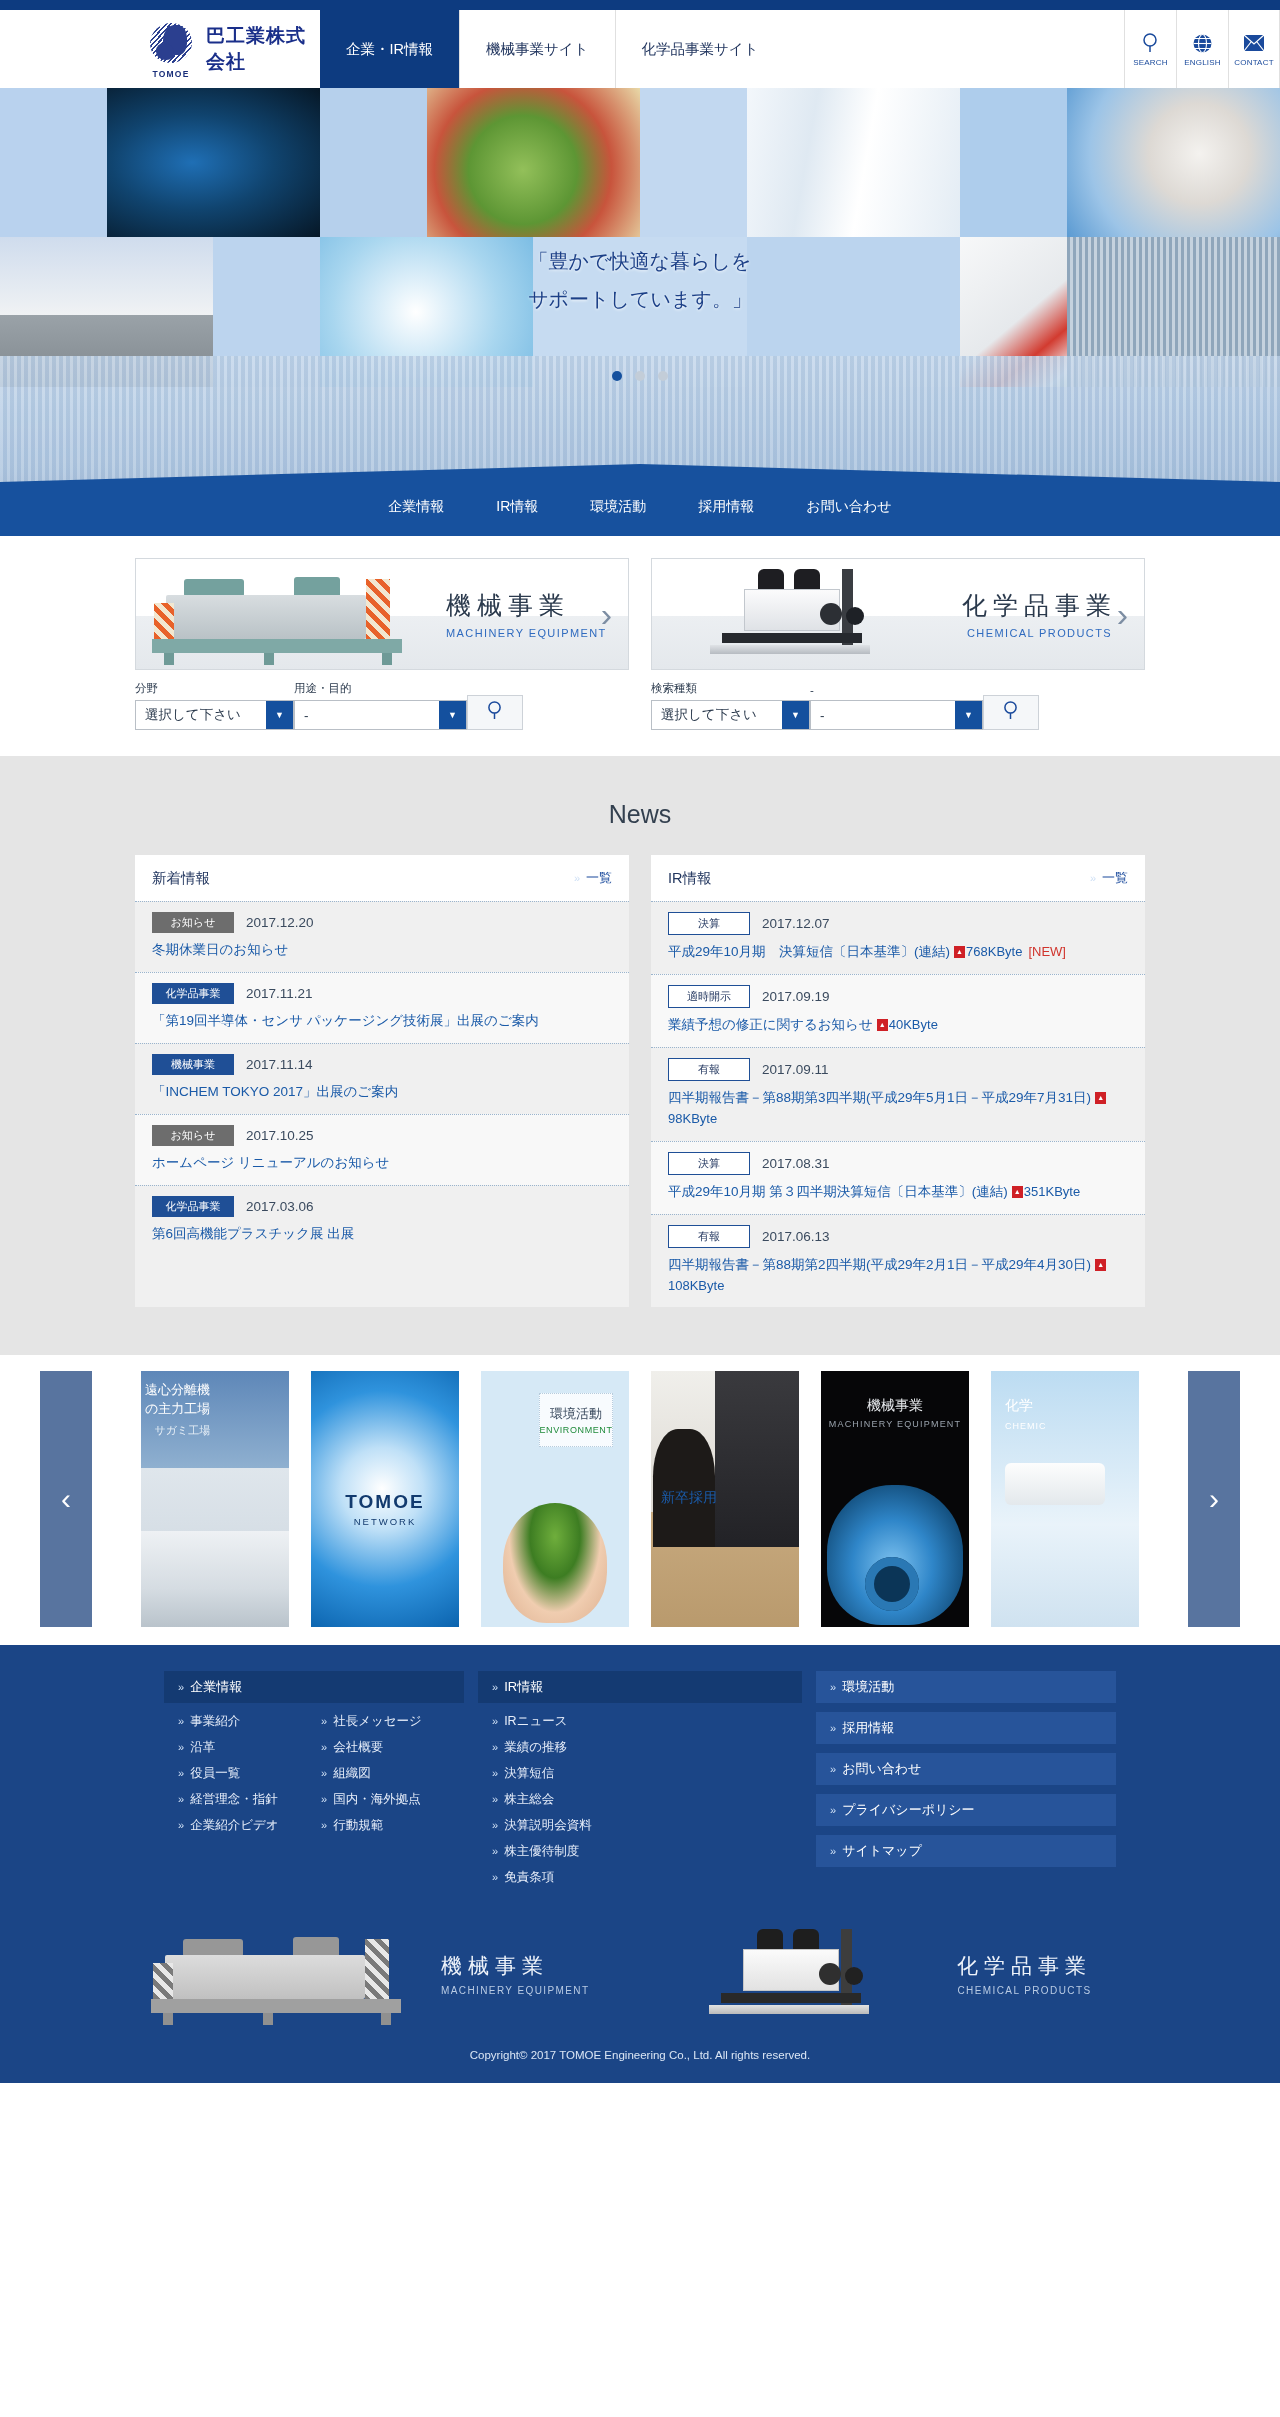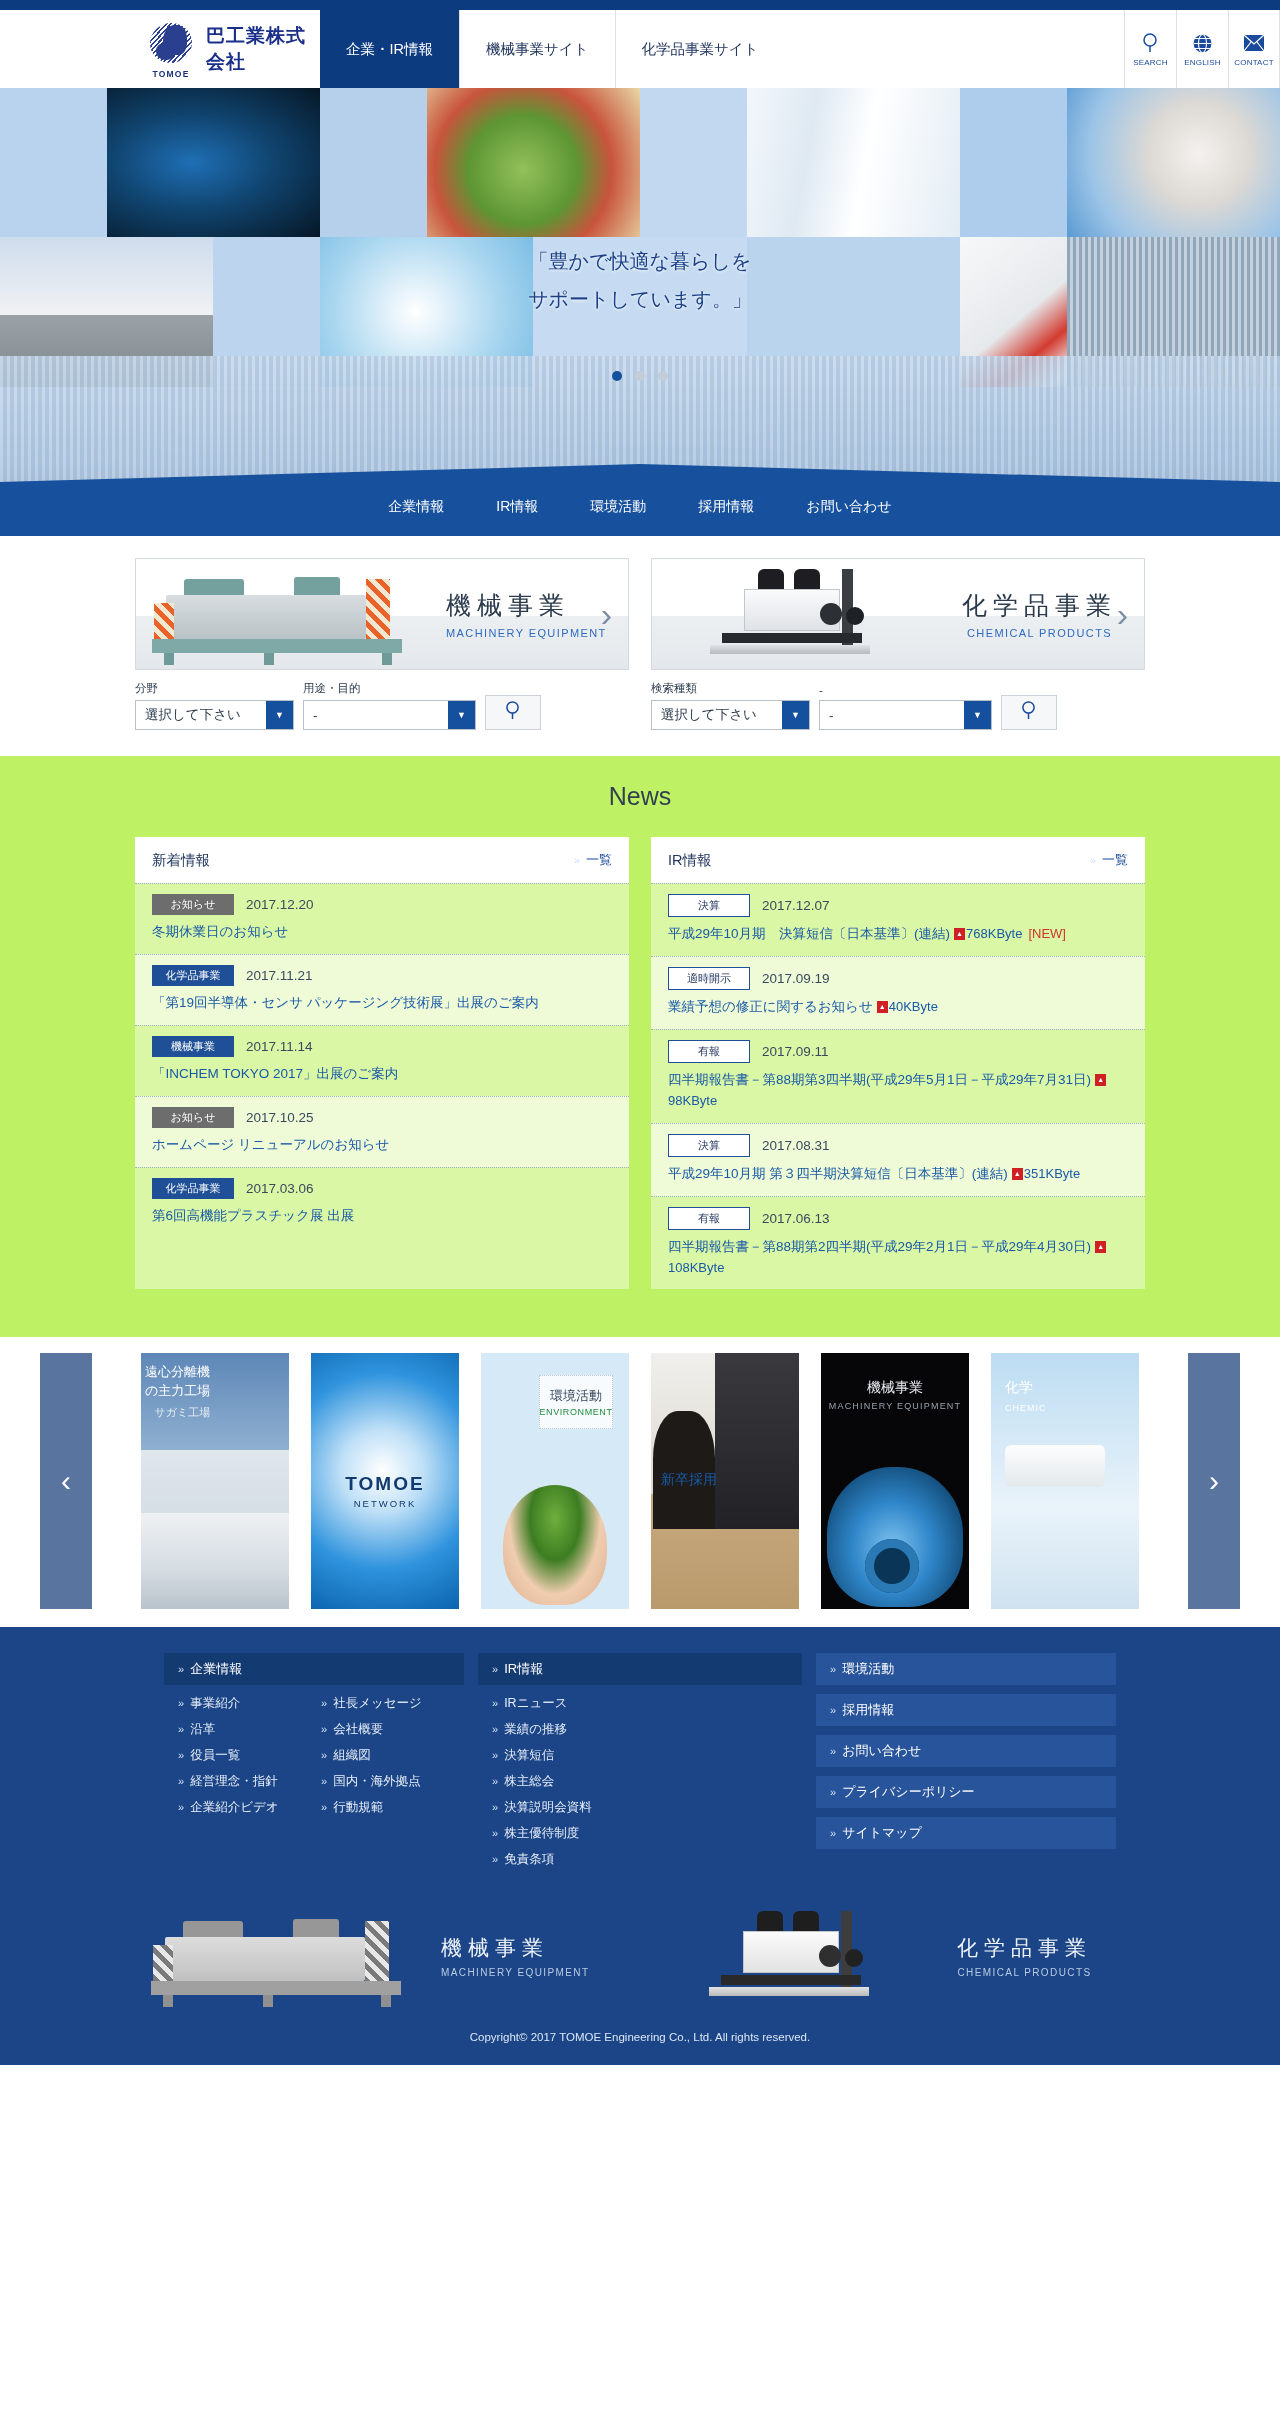--- a/index.html
+++ b/index.html
@@ -143,41 +143,41 @@
     background: #3a3d42; }
   .s-stage { position: absolute; left: 70px; top: 70px; width: 140px; height: 10px;
     background: #26292e; }
   .s-base { position: absolute; left: 58px; top: 82px; width: 160px; height: 9px;
     background: linear-gradient(180deg,#dfe2e6,#b6bbc1); }
   .biz-titles { margin-left: 10px; }
   .biz-jp { font-size: 25px; color: #2b3a4d; letter-spacing: 6px; font-weight: 400; }
   .biz-en { font-size: 11px; color: #2f6bbf; letter-spacing: 1.4px; margin-top: 5px; text-align: center; }
   .biz-arrow { position: absolute; right: 16px; top: 50%; transform: translateY(-50%);
     font-size: 34px; color: #7d8ea3; font-weight: 300; }
-  .biz-search { display: flex; align-items: flex-end; gap: 9px; margin-top: 11px; }
+  .biz-search { display: flex; align-items: flex-end; margin-top: 11px; }
   .sel-group { display: flex; flex-direction: column; }
   .sel-label { font-size: 11.5px; color: #2b3a4d; margin-bottom: 4px; }
   .sel {
     height: 30px; border: 1px solid #b9bfc6; background: #fff;
     display: flex; align-items: center; position: relative;
   }
   .sel-a { width: 159px; } .sel-b { width: 173px; }
   .sel-val { font-size: 13.5px; color: #2b3a4d; padding-left: 9px; }
   .sel-btn {
     position: absolute; right: 0; top: 0; bottom: 0; width: 27px;
     background: #14509e; color: #fff; font-size: 9px;
     display: flex; align-items: center; justify-content: center;
   }
   .search-btn {
     width: 56px; height: 35px; border: 1px solid #cdd2d8; background: #f5f7f9;
     display: flex; align-items: center; justify-content: center; cursor: pointer;
   }
 
   
-  .news-section { background: #bef264; padding: 26px 0 48px; }
+  .news-section { background: #e5e5e5; padding: 44px 0 48px; }
   .news-title { text-align: center; font-size: 25px; color: #33404f; font-weight: 400; margin-bottom: 26px; }
   .news-cols { display: flex; justify-content: center; gap: 22px; }
   .news-col { width: 494px; background: rgba(255,255,255,.42); }
   .news-head {
     background: #fff; height: 46px; padding: 0 17px;
     display: flex; align-items: center; justify-content: space-between;
   }
   .news-head-t { font-size: 14.5px; color: #22365f; }
   .news-more { font-size: 13px; color: #1a4a9c; text-decoration: none; }
   .news-item { padding: 10px 17px 11px; border-top: 1px dotted #9ab4cd; }

